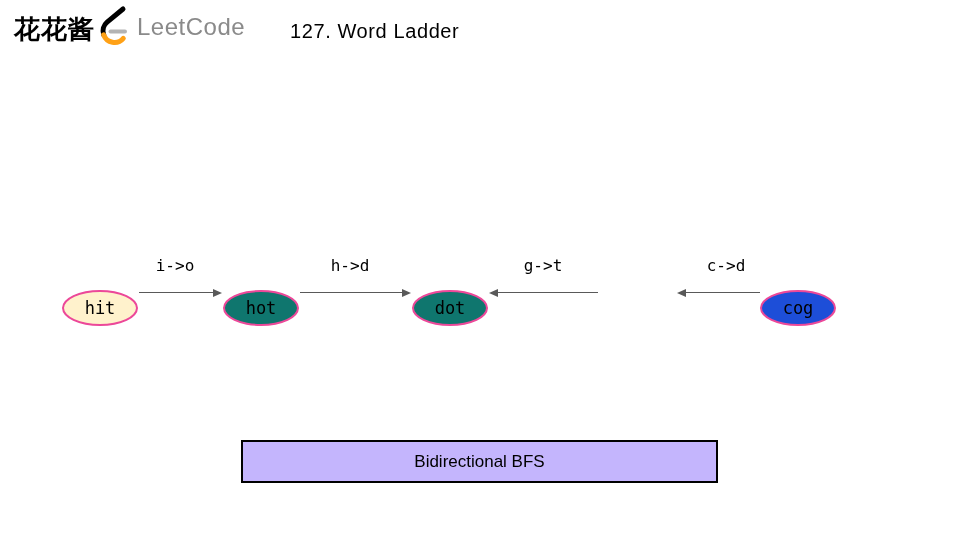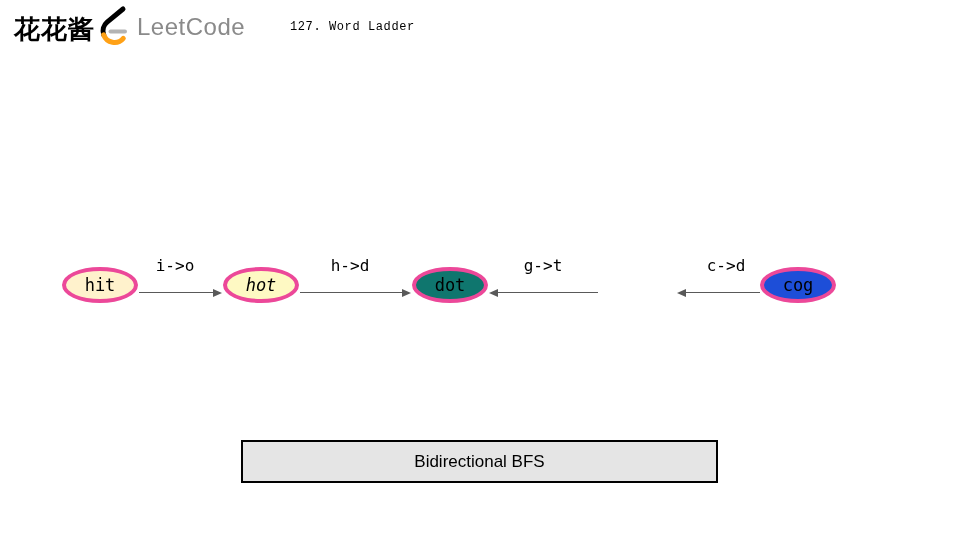--- a/index.html
+++ b/index.html
@@ -6,40 +6,40 @@
   html, body { width: 960px; height: 540px; background: #ffffff; overflow: hidden; }
   .stage { position: relative; width: 960px; height: 540px; background: #ffffff;
            font-family: "Liberation Sans", sans-serif; }
 
   
   .brand-cjk { position: absolute; left: 14px; top: 12px; font-size: 26px; font-weight: 600;
                color: #000; letter-spacing: 1px; font-family: "Liberation Sans", sans-serif; }
   .logo-svg { position: absolute; left: 96px; top: 5px; }
   .brand-word { position: absolute; left: 137px; top: 13px; font-size: 24px; font-weight: 400;
                 color: #8a8a8a; letter-spacing: 0.5px; font-family: "Liberation Sans", sans-serif; }
-  .page-title { position: absolute; left: 290px; top: 20px; font-size: 12px; color: #000;
-                letter-spacing: 0.6px; font-family: Liberation Mono, monospace; }
+  .page-title { position: absolute; left: 290px; top: 20px; font-size: 20px; color: #000;
+                letter-spacing: 0.6px; font-family: Liberation Sans, sans-serif; }
 
   
-  .node { position: absolute; top: 267px; width: 76px; height: 36px;
-          border: 4px solid #ec4899; border-radius: 50%;
+  .node { position: absolute; top: 290px; width: 76px; height: 36px;
+          border: 2px solid #ec4899; border-radius: 50%;
           display: flex; align-items: center; justify-content: center;
           font-family: "DejaVu Sans Mono", monospace; font-size: 17px; color: #000; }
   .edge-line { position: absolute; top: 292px; height: 1px; background: #595959; }
   .arrowhead { position: absolute; top: 289px; width: 0; height: 0;
                border-top: 4px solid transparent; border-bottom: 4px solid transparent; }
   .arrowhead.right { border-left: 9px solid #595959; }
   .arrowhead.left  { border-right: 9px solid #595959; }
   .edge-label { position: absolute; top: 256px; transform: translateX(-50%);
                 font-family: "DejaVu Sans Mono", monospace; font-size: 16px; color: #000;
                 background: #ffffff; padding: 0 3px; }
 
   
   .caption-box { position: absolute; left: 241px; top: 440px; width: 477px; height: 43px;
-                 border: 2px solid #000000; background: #e5e5e5;
+                 border: 2px solid #000000; background: #c4b5fd;
                  display: flex; align-items: center; justify-content: center; }
   .caption-box span { font-size: 17px; color: #000; font-family: "Liberation Sans", sans-serif; }
 </style>
 </head>
 <body>
 
 <div class="stage">
 
   <span class="brand-cjk">花花酱</span>
 
@@ -63,21 +63,21 @@
   <div class="arrowhead left" style="left:677px"></div>
 
   <div class="edge-label" style="left:175px">i-&gt;o</div>
   <div class="edge-label" style="left:350px">h-&gt;d</div>
   <div class="edge-label" style="left:543px">g-&gt;t</div>
   <div class="edge-label" style="left:726px">c-&gt;d</div>
 
   <div class="node" style="left: 62px; background: rgb(255, 242, 204);">
     <span>hit</span>
   </div>
-  <div class="node" style="left: 223px; background: #fef9c3; font-style: italic;">
+  <div class="node" style="left: 223px; background: #0f766e;">
     <span>hot</span>
   </div>
   <div class="node" style="left: 412px; background: #0f766e;">
     <span>dot</span>
   </div>
   <div class="node" style="left: 760px; background: #1d4ed8;">
     <span>cog</span>
   </div>
 
   <div class="caption-box">

